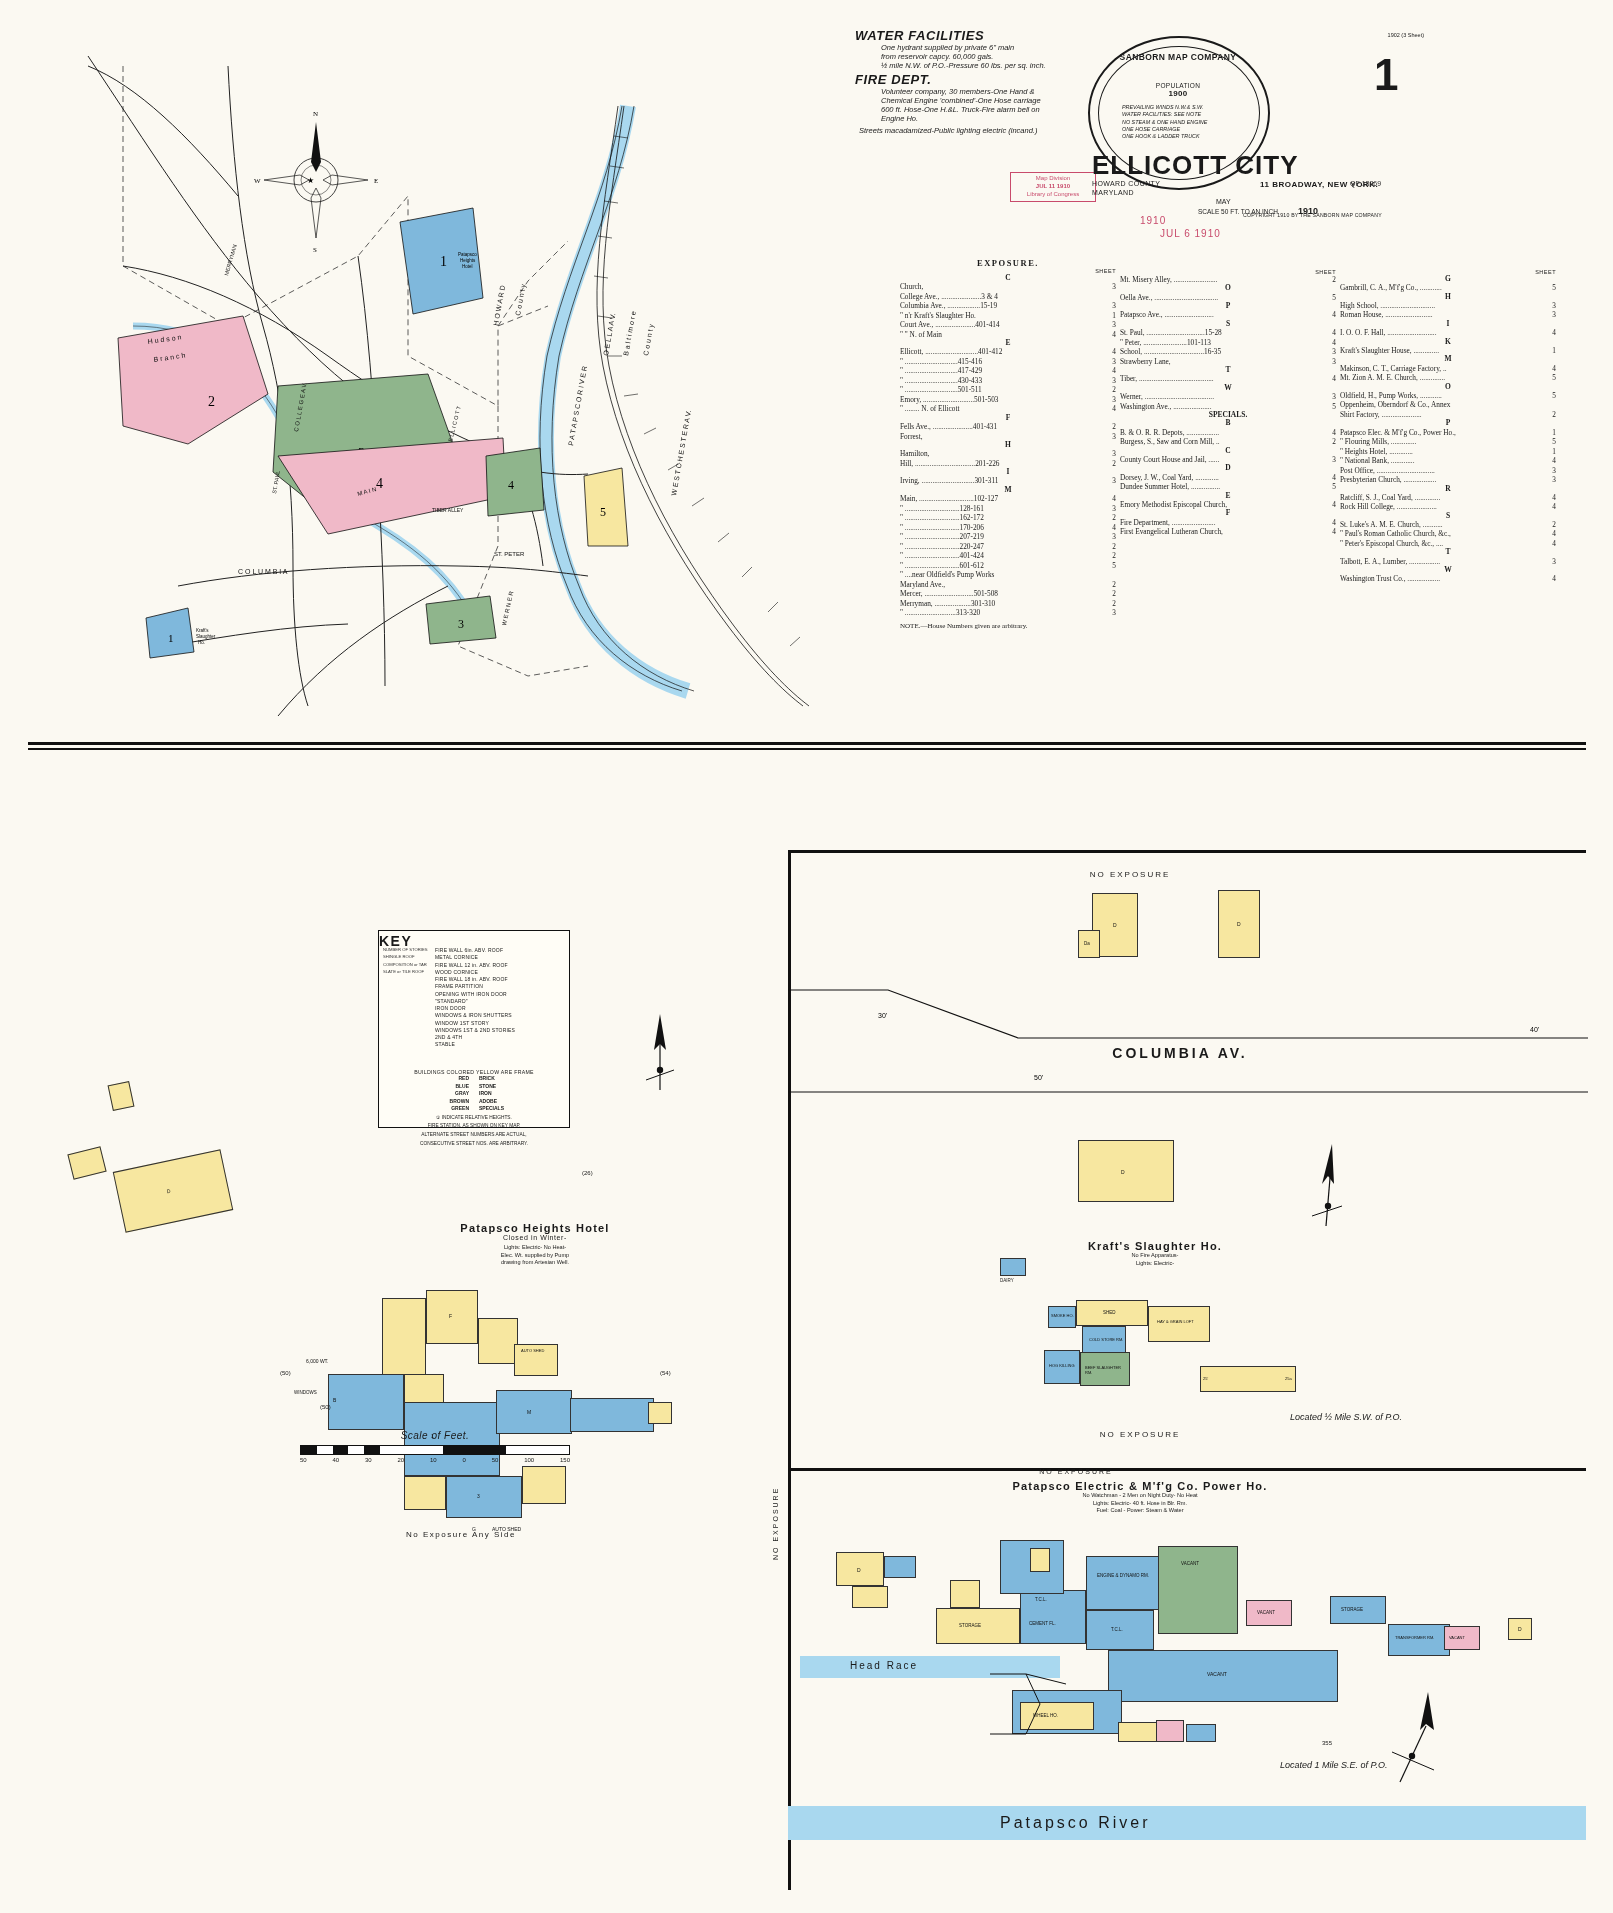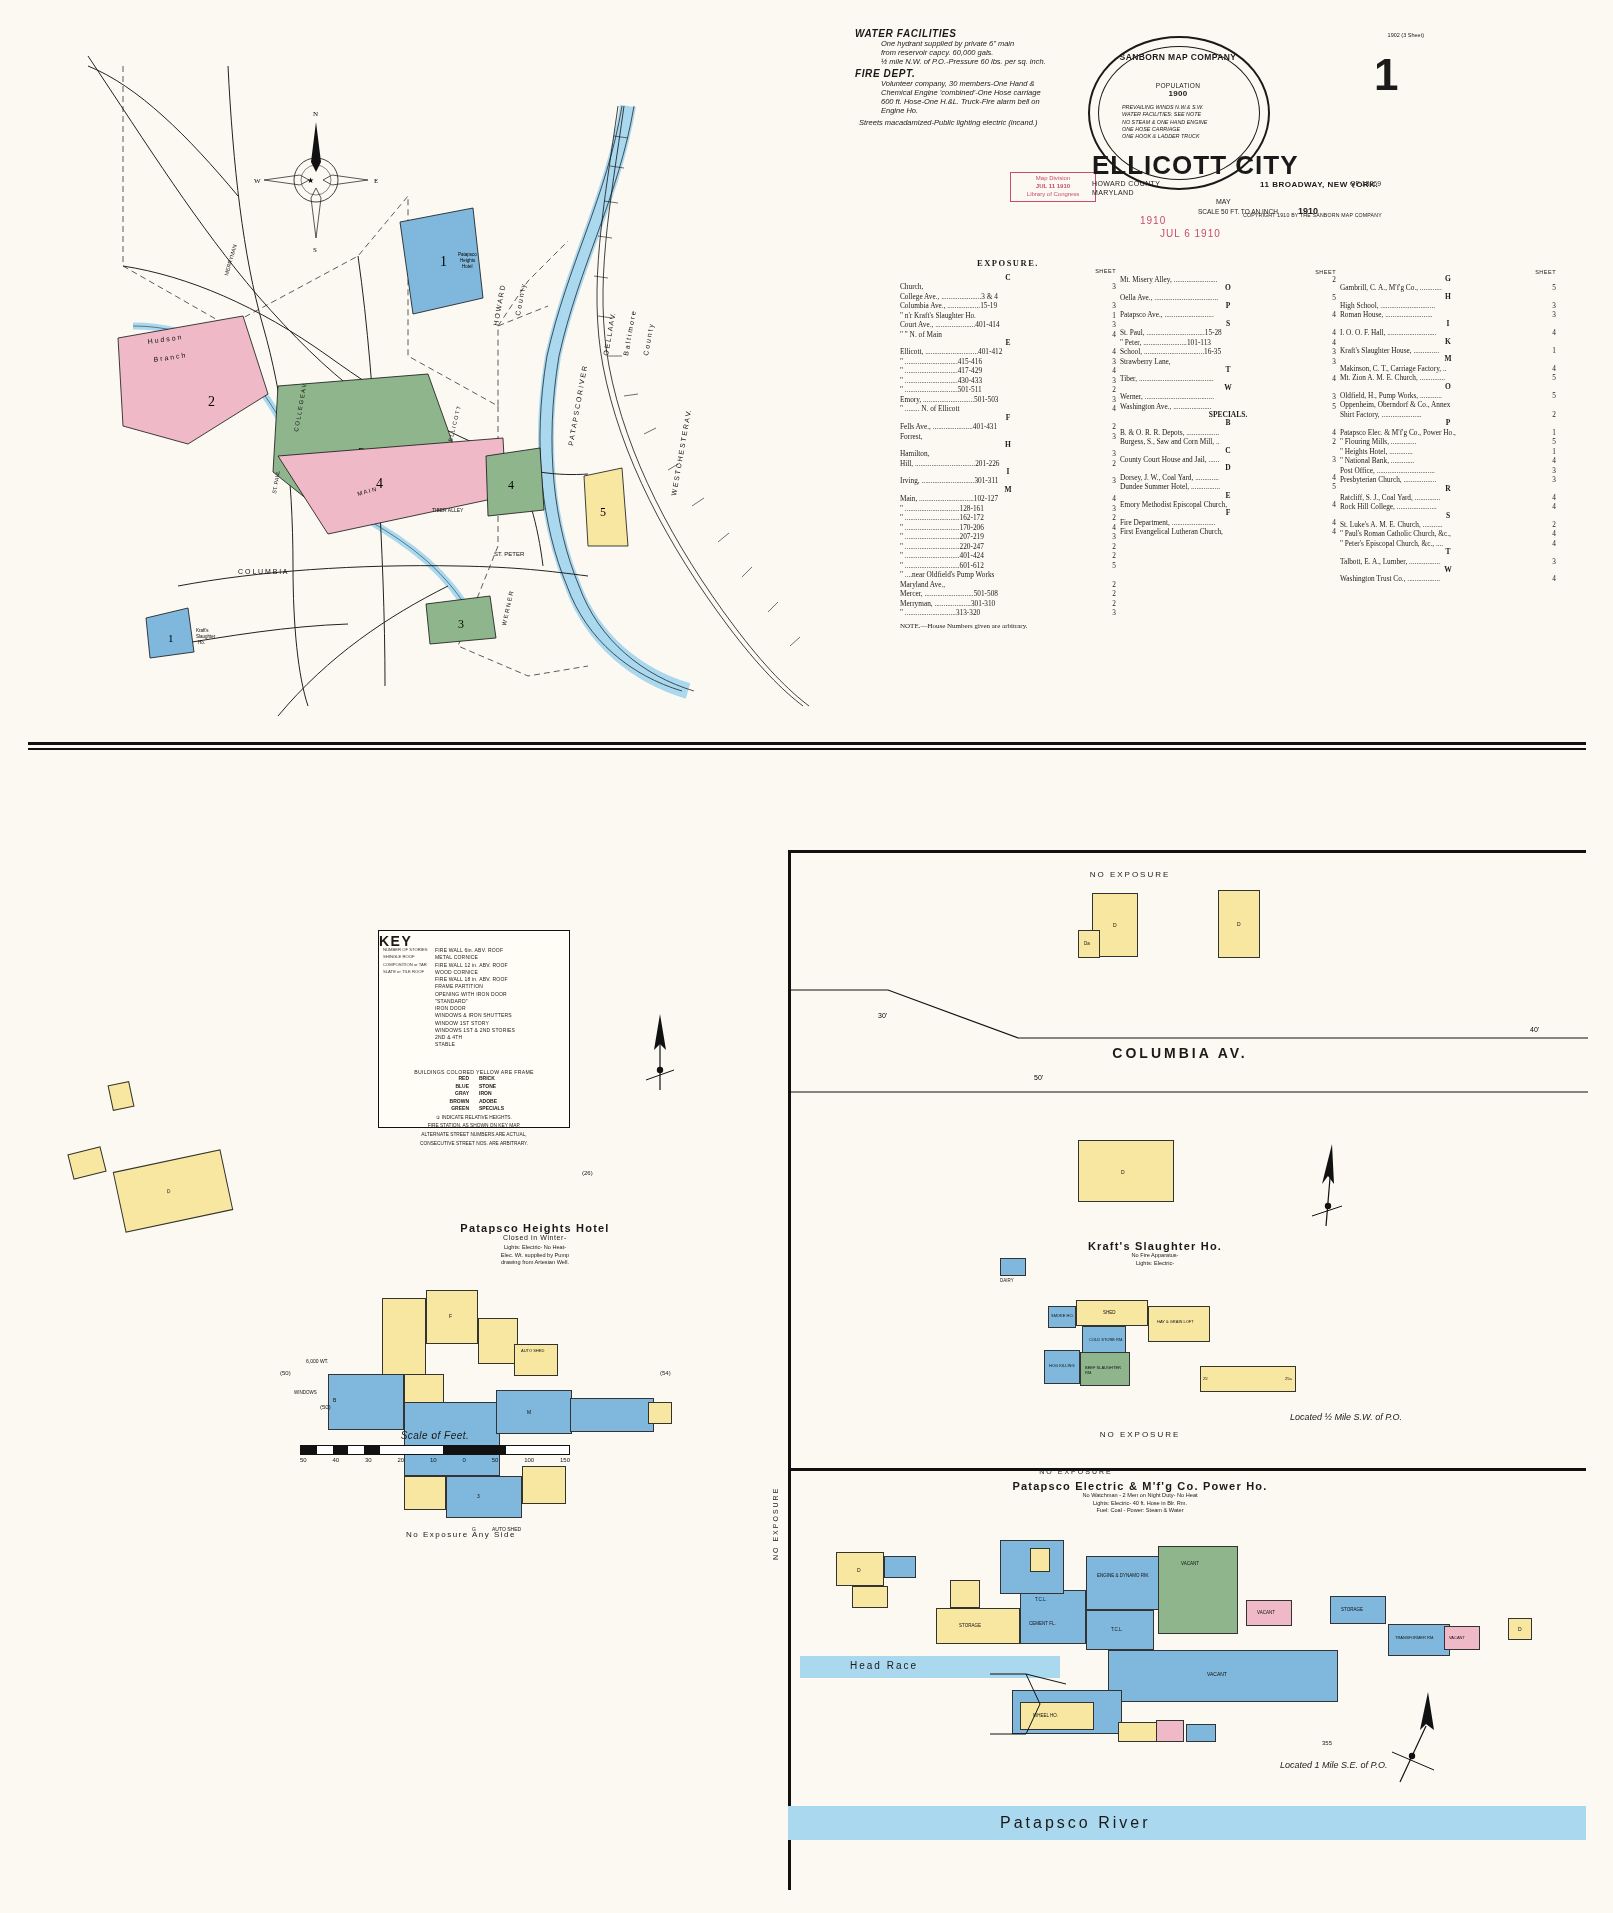--- a/index.html
+++ b/index.html
@@ -10,21 +10,21 @@
     color:#1a1a1a;
     position:relative;
     overflow:hidden;
   }
   .page{position:absolute;inset:0;}
   .abs{position:absolute;}
   .bold{font-weight:bold;}
 
   
   #notes{left:855px;top:28px;width:250px;font-family:"Liberation Sans",sans-serif;}
-  #notes .nt-h{font-size:10px;font-weight:bold;font-style:italic;letter-spacing:.6px;}
+  #notes .nt-h{font-size:13px;font-weight:bold;font-style:italic;letter-spacing:.6px;}
   #notes .nt-l{font-size:7.5px;font-style:italic;margin-left:26px;}
   #notes .nt-l2{font-size:7.5px;font-style:italic;margin-left:4px;}
 
   
   #loc-stamp{left:1010px;top:172px;width:86px;height:30px;border:1px solid #c84b6c;color:#c84b6c;
     font-size:6px;line-height:1.35;text-align:center;padding-top:1px;box-sizing:border-box;}
   #loc-date2{left:1140px;top:215px;color:#c84b6c;font-size:10px;letter-spacing:1px;}
   #loc-date3{left:1160px;top:228px;color:#c84b6c;font-size:10px;letter-spacing:1px;}
 
   

